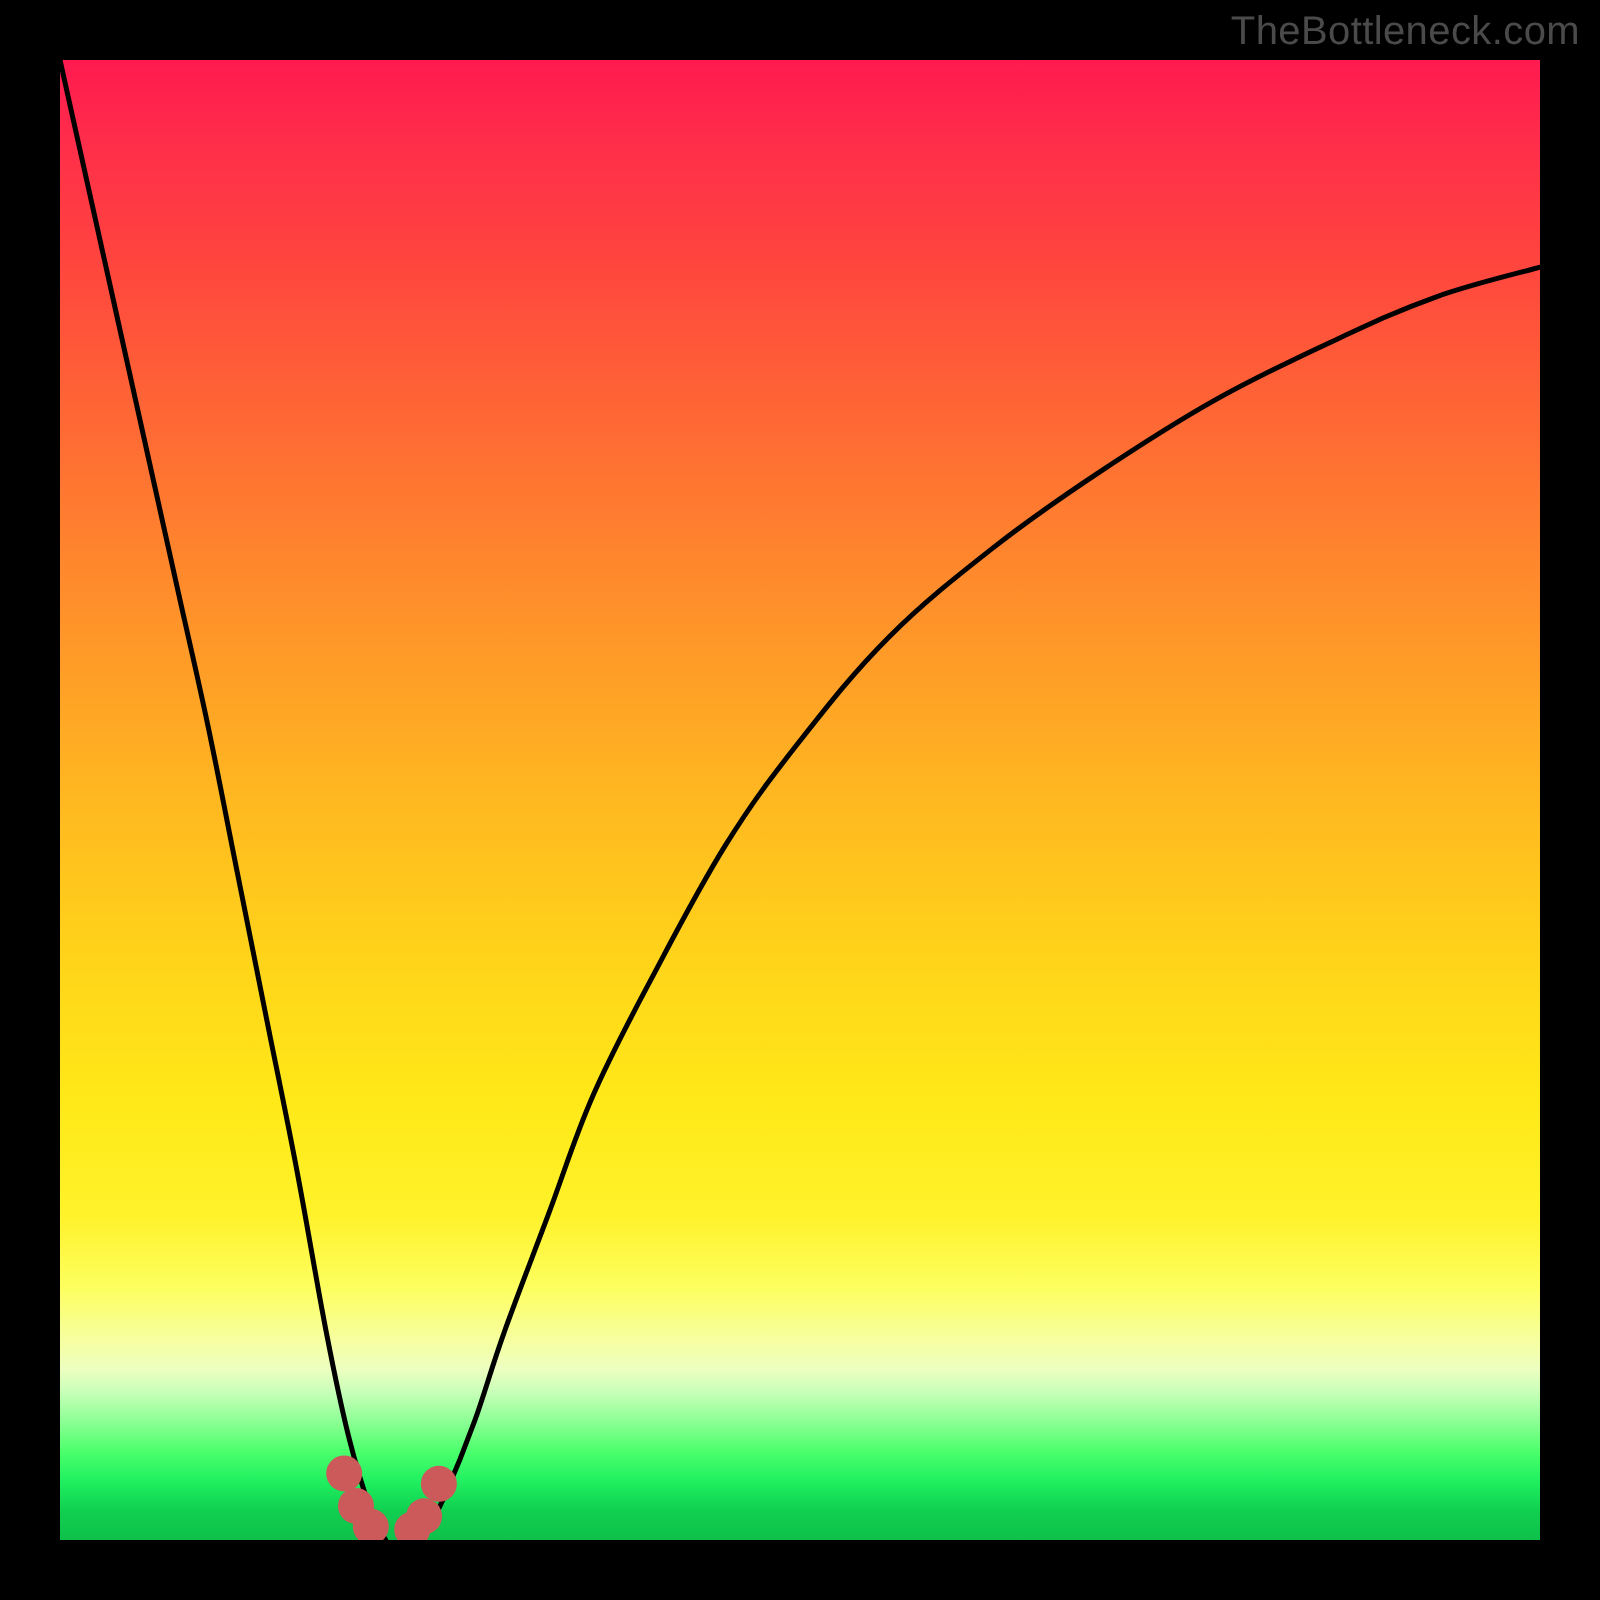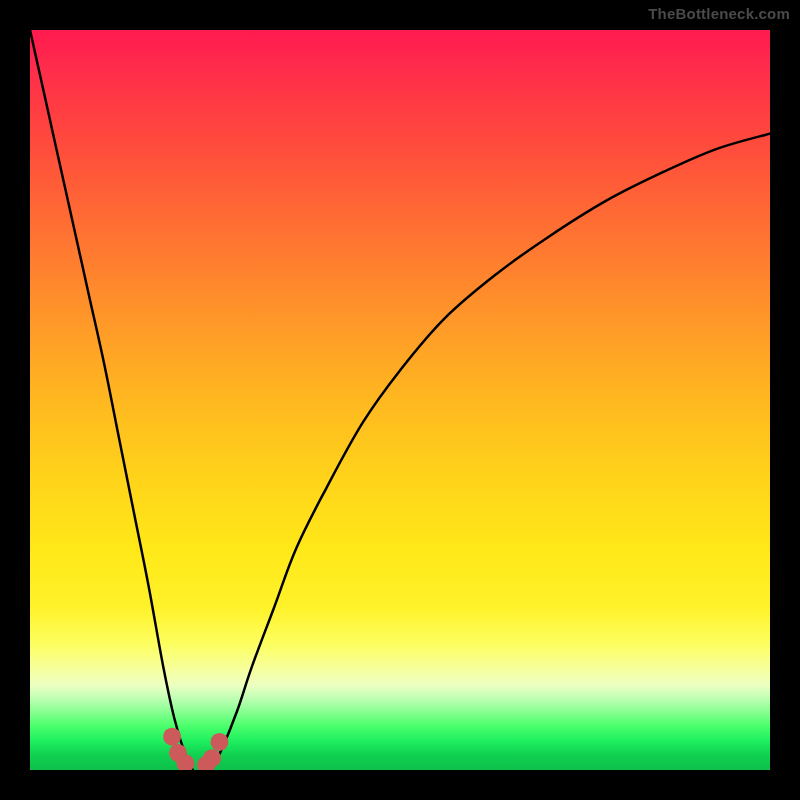--- a/index.html
+++ b/index.html
@@ -60,22 +60,22 @@
     left: 0;
     top: 0;
     width: 740px;
     height: 740px;
   }
   .watermark {
     position: absolute;
     top: 5px;
     right: 10px;
     color: #4a4a4a;
-    font-size: 15px;
-    font-weight: 700;
+    font-size: 20px;
+    font-weight: 400;
     letter-spacing: 0.2px;
     user-select: none;
   }
 </style>
 </head>
 <body>
 
 <div class="frame">
   <div class="plot">
     <div class="gradient"></div>

